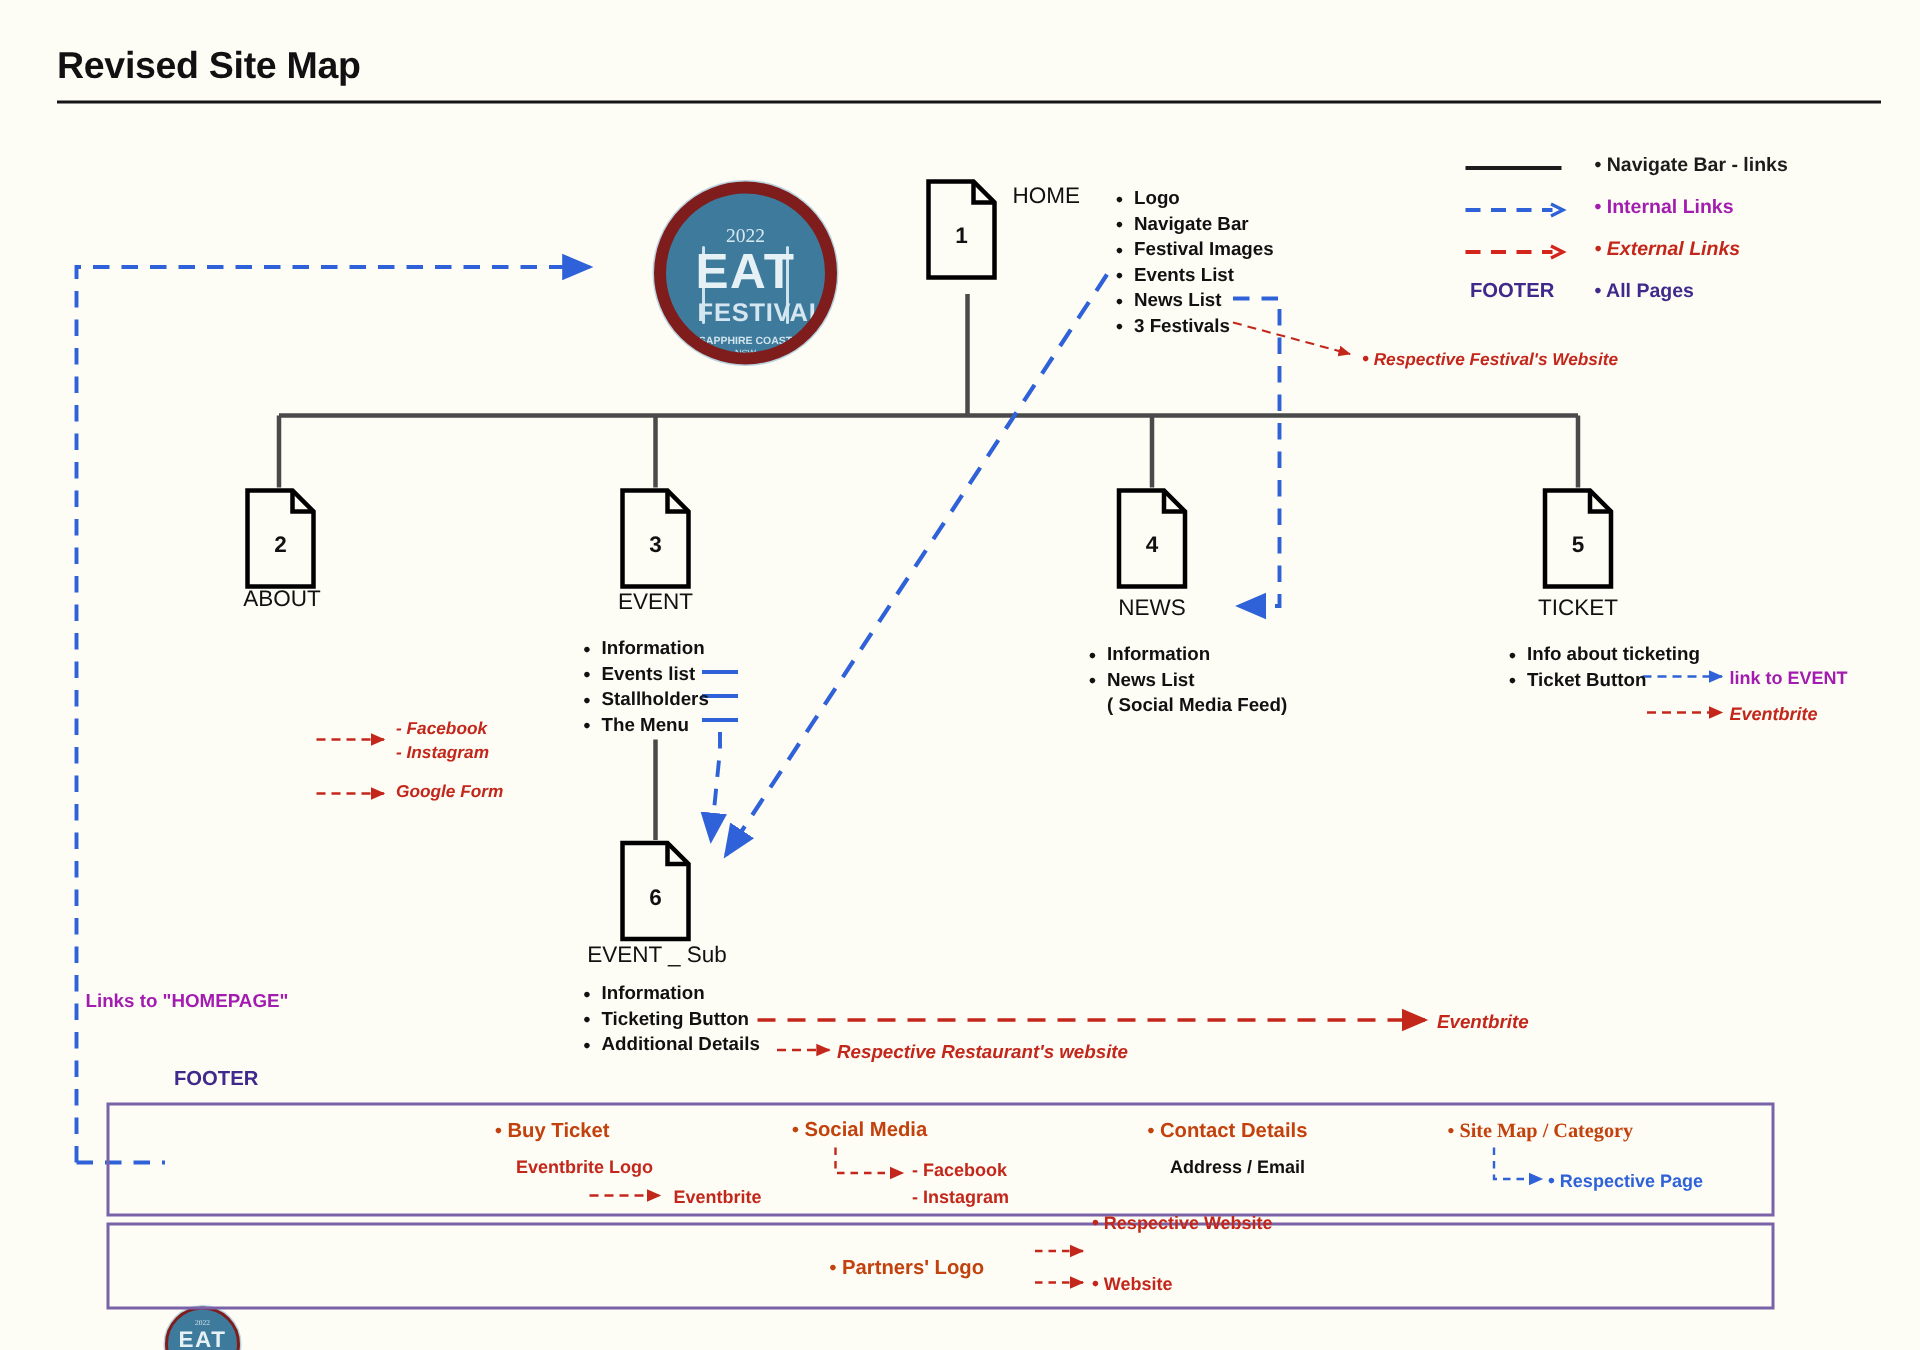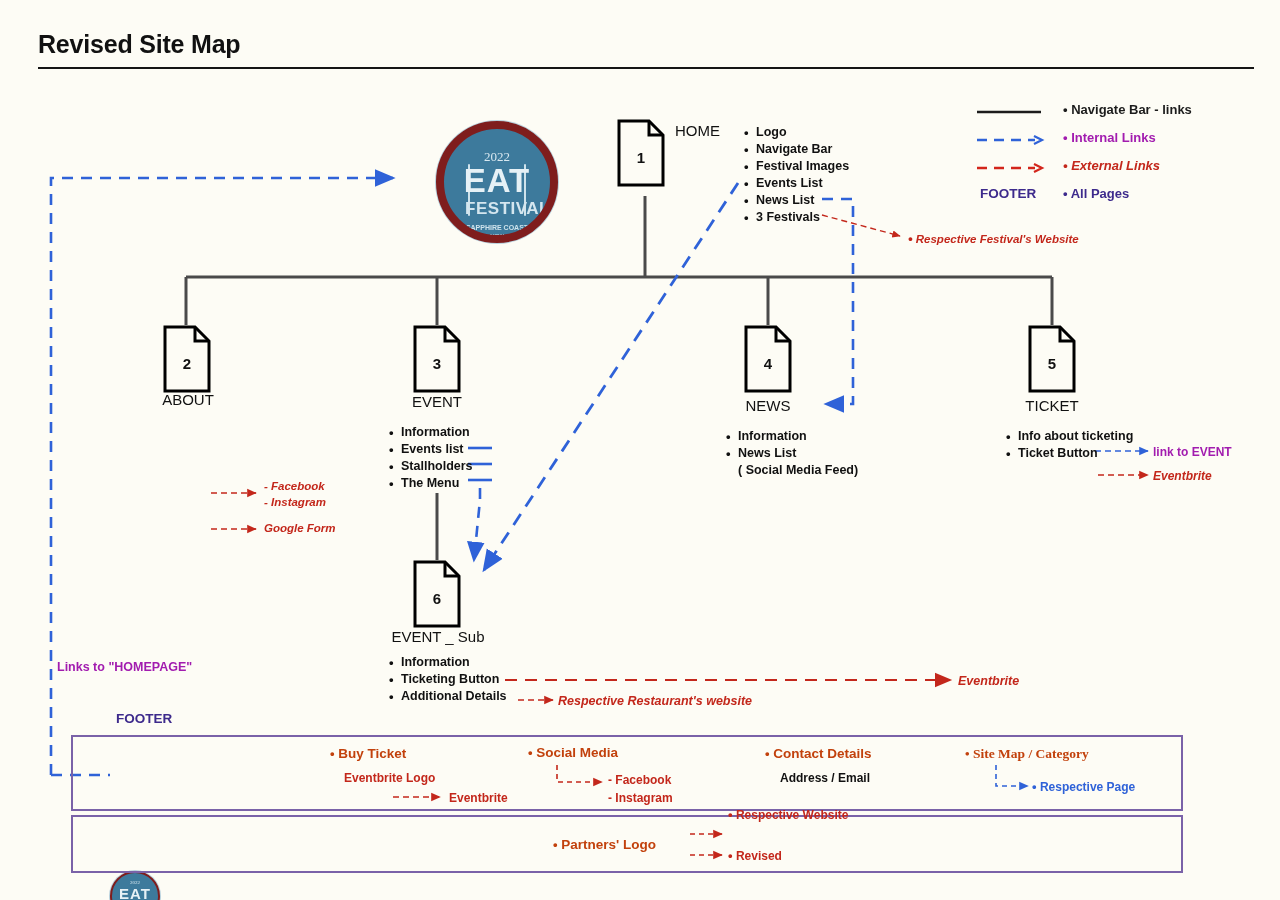--- a/index.html
+++ b/index.html
@@ -372,16 +372,16 @@
   <div class="abs footer-head" style="left:553px; top:837px;">
     <span class="legend-bullet">•</span>
     <span>Partners' Logo</span>
   </div>
   <div class="abs footer-sub" style="left:728px; top:795px;margin-top:12px;">
     <span class="legend-bullet">•</span>
     <span>Respective Website</span>
   </div>
   <div class="abs footer-sub" style="left:728px; top:848px;">
     <span class="legend-bullet">•</span>
-    <span>Revised</span>
+    <span>Website</span>
   </div>
 
 </div>
 
 </body></html>

